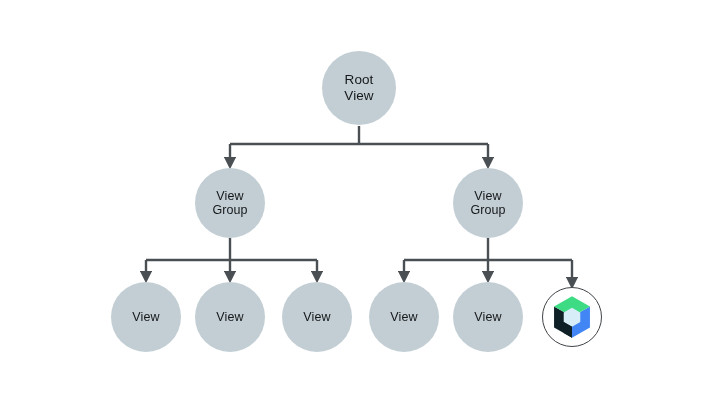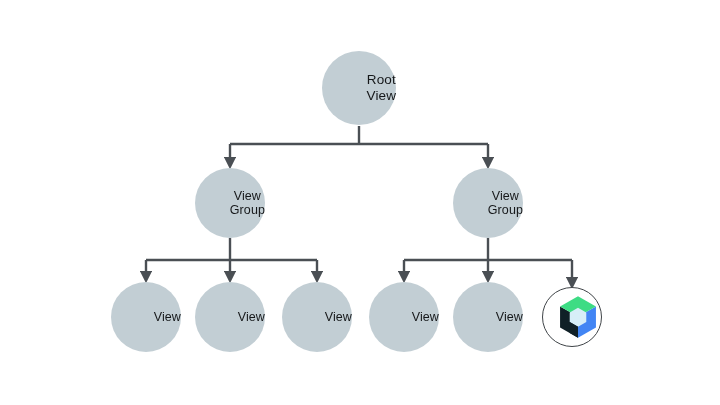--- a/index.html
+++ b/index.html
@@ -21,21 +21,21 @@
     top: 0;
     width: 720px;
     height: 405px;
   }
   .node {
     position: absolute;
     border-radius: 50%;
     box-sizing: border-box;
     display: flex;
     align-items: center;
-    justify-content: flex-end;
+    justify-content: center;
     text-align: center;
   }
   .node.filled {
     background: #c2ced4;
   }
   .node.outlined {
     background: #ffffff;
     border: 1.4px solid #3f4448;
   }
   .node-label {

